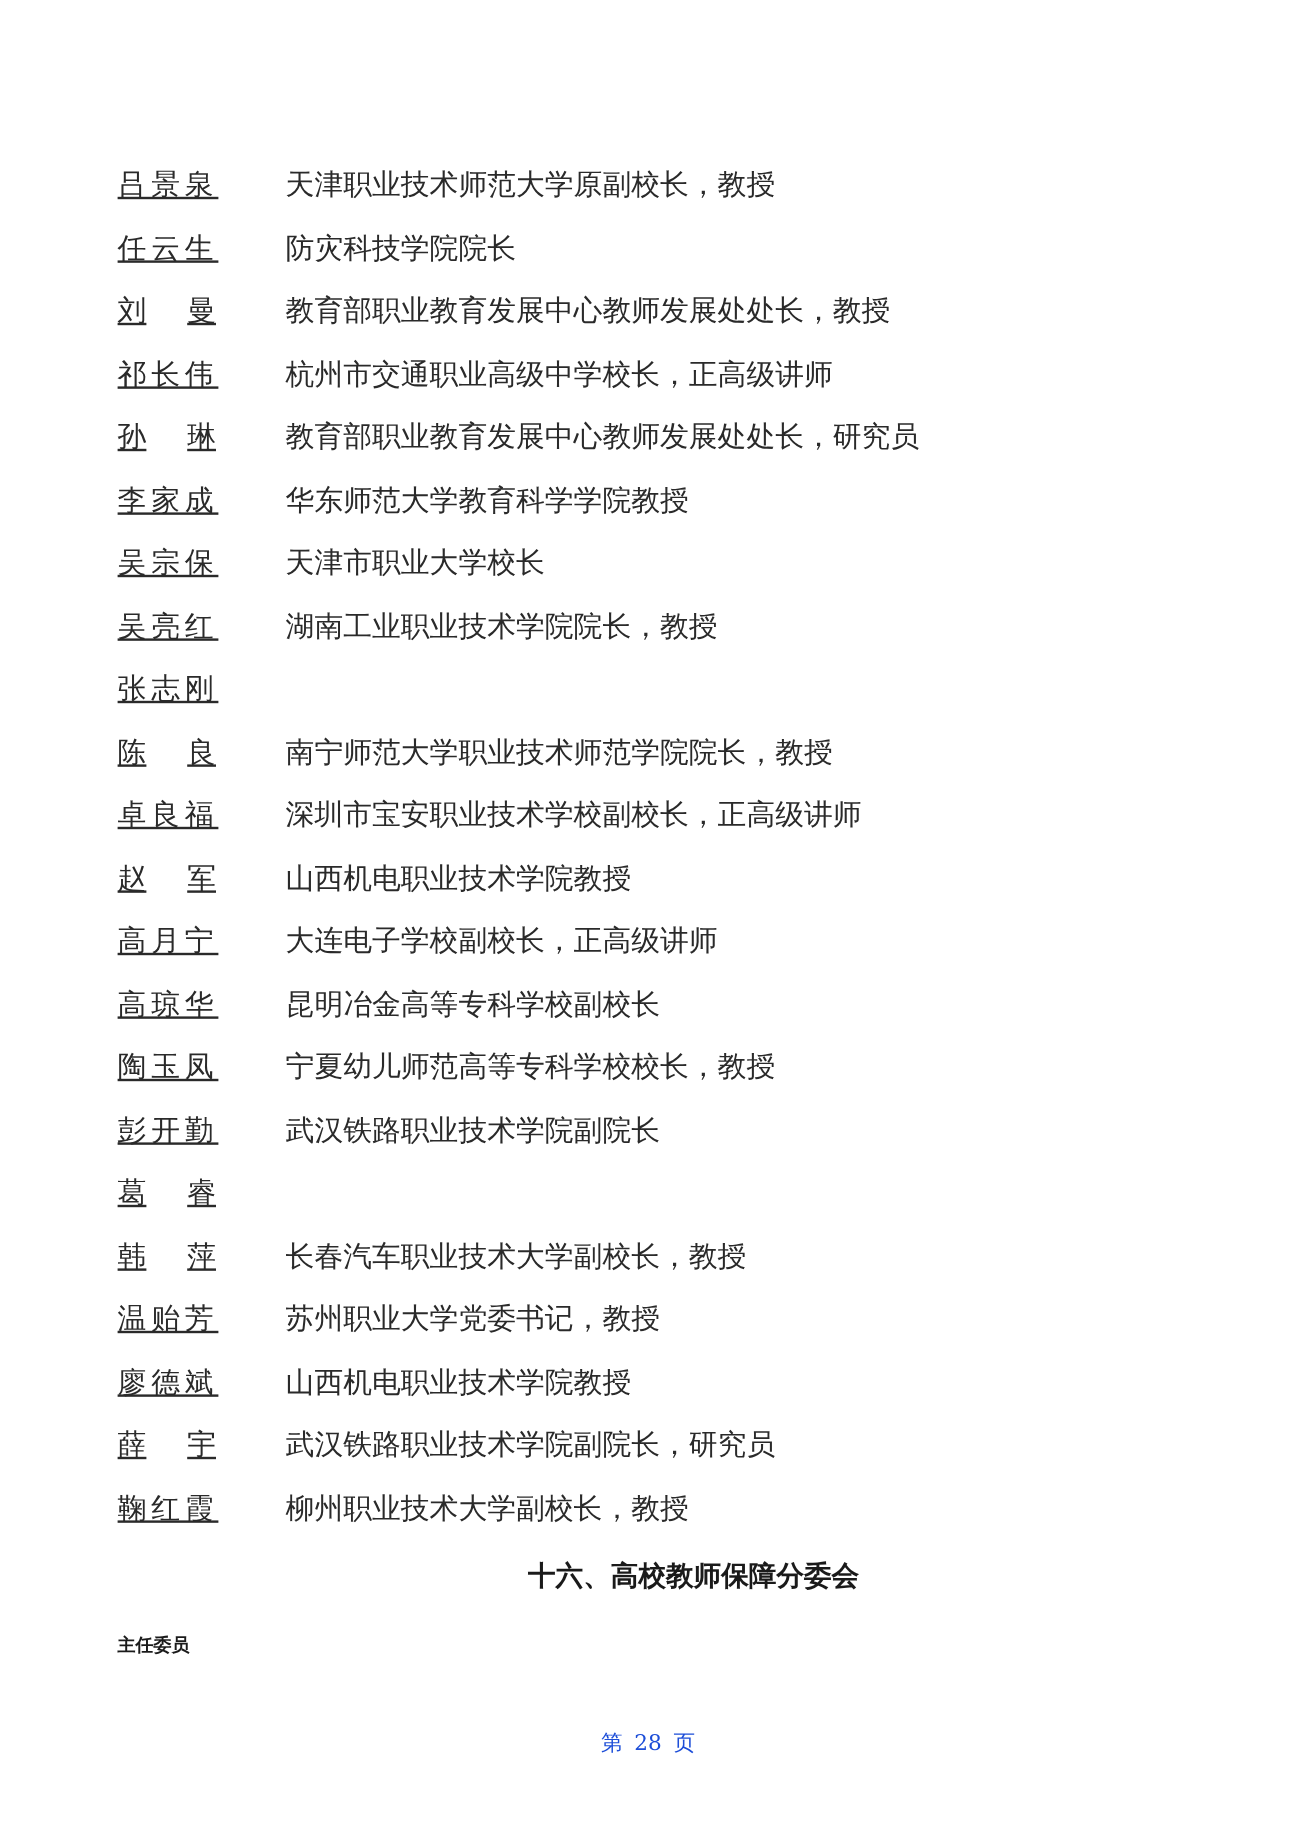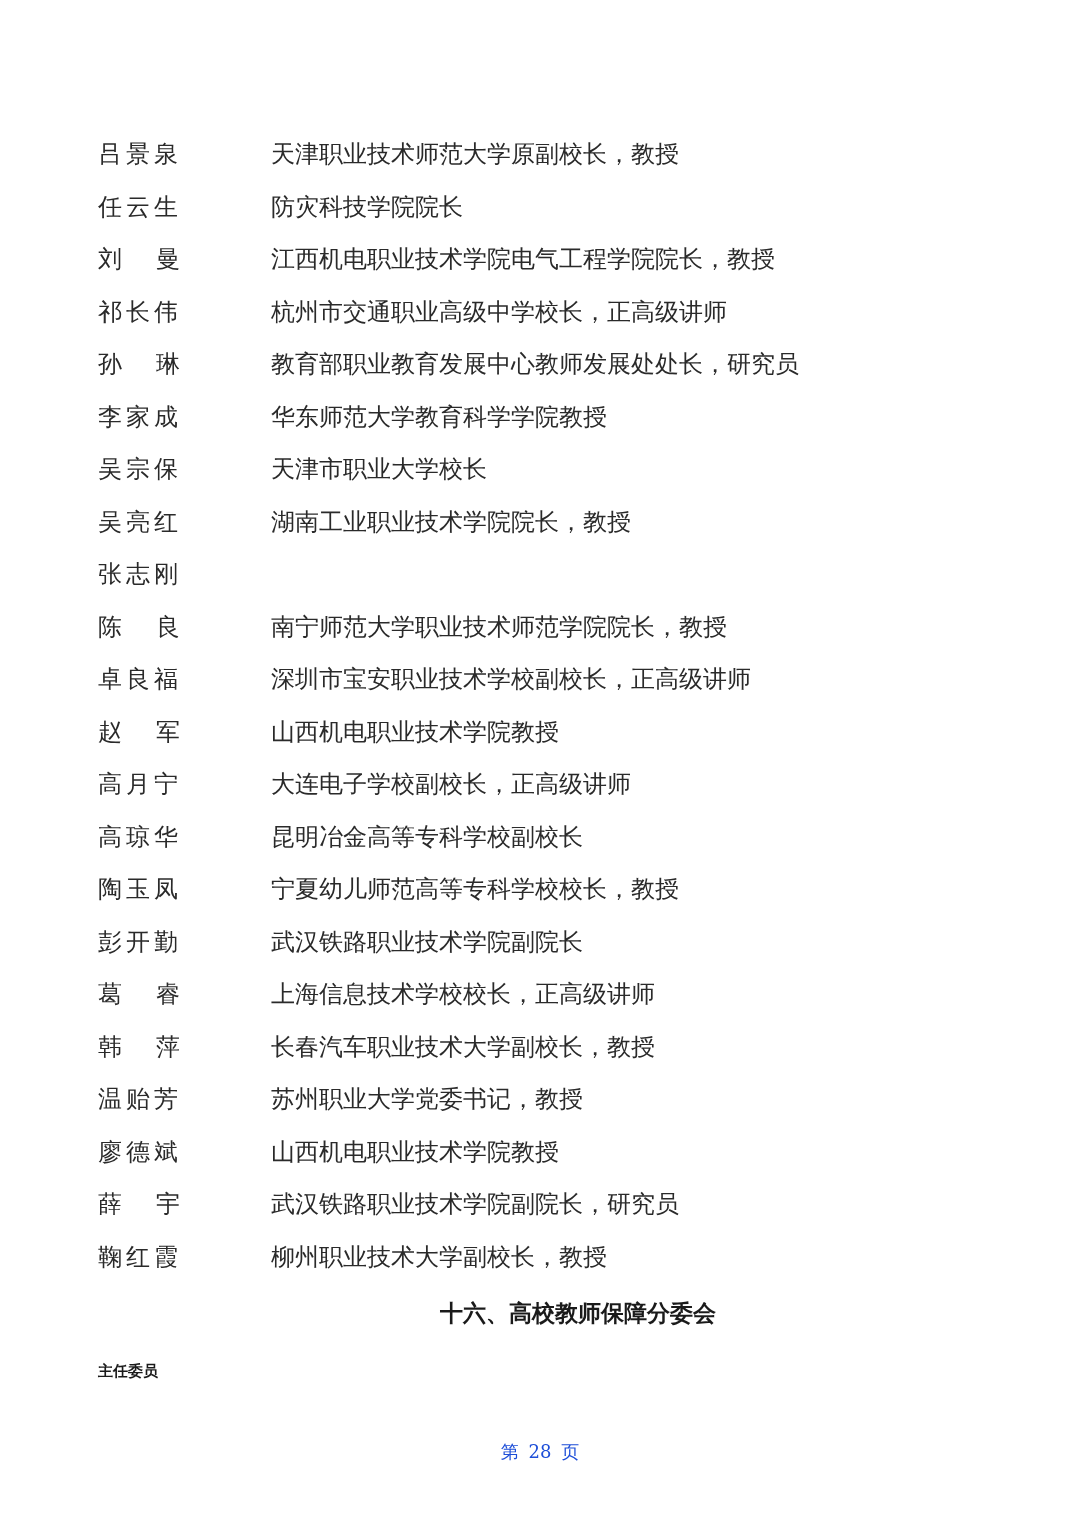--- a/index.html
+++ b/index.html
@@ -32,31 +32,31 @@
       display: flex;
       align-items: center;
       font-size: 24px;
       line-height: 1;
       white-space: nowrap;
     }
     .member-name {
       width: 140px;
       letter-spacing: 4px;
       flex: none;
+      text-decoration: underline;
     }
     .member-name.two-char {
       letter-spacing: 0;
       display: flex;
       justify-content: space-between;
       width: 82px;
       margin-right: 58px;
     }
     .member-title {
       flex: none;
-      margin-left: 33px;
     }
     .section-heading {
       position: absolute;
       left: 0;
       width: 1080px;
       top: 1298px;
       text-align: center;
       font-family: "DejaVu Sans", "Liberation Sans", sans-serif;
       font-weight: bold;
       font-size: 23px;
@@ -95,21 +95,21 @@
       </div>
       <div class="member-row">
         <div class="member-name">任云生</div>
         <div class="member-title">防灾科技学院院长</div>
       </div>
       <div class="member-row">
         <div class="member-name two-char">
           <span>刘</span>
           <span>曼</span>
         </div>
-        <div class="member-title">江西机电职业技术学院电气工程学院院长，教授</div>
+        <div class="member-title">教育部职业教育发展中心教师发展处处长，教授</div>
       </div>
       <div class="member-row">
         <div class="member-name">祁长伟</div>
         <div class="member-title">杭州市交通职业高级中学校长，正高级讲师</div>
       </div>
       <div class="member-row">
         <div class="member-name two-char">
           <span>孙</span>
           <span>琳</span>
         </div>
@@ -162,21 +162,20 @@
       </div>
       <div class="member-row">
         <div class="member-name">彭开勤</div>
         <div class="member-title">武汉铁路职业技术学院副院长</div>
       </div>
       <div class="member-row">
         <div class="member-name two-char">
           <span>葛</span>
           <span>睿</span>
         </div>
-        <div class="member-title">上海信息技术学校校长，正高级讲师</div>
       </div>
       <div class="member-row">
         <div class="member-name two-char">
           <span>韩</span>
           <span>萍</span>
         </div>
         <div class="member-title">长春汽车职业技术大学副校长，教授</div>
       </div>
       <div class="member-row">
         <div class="member-name">温贻芳</div>

